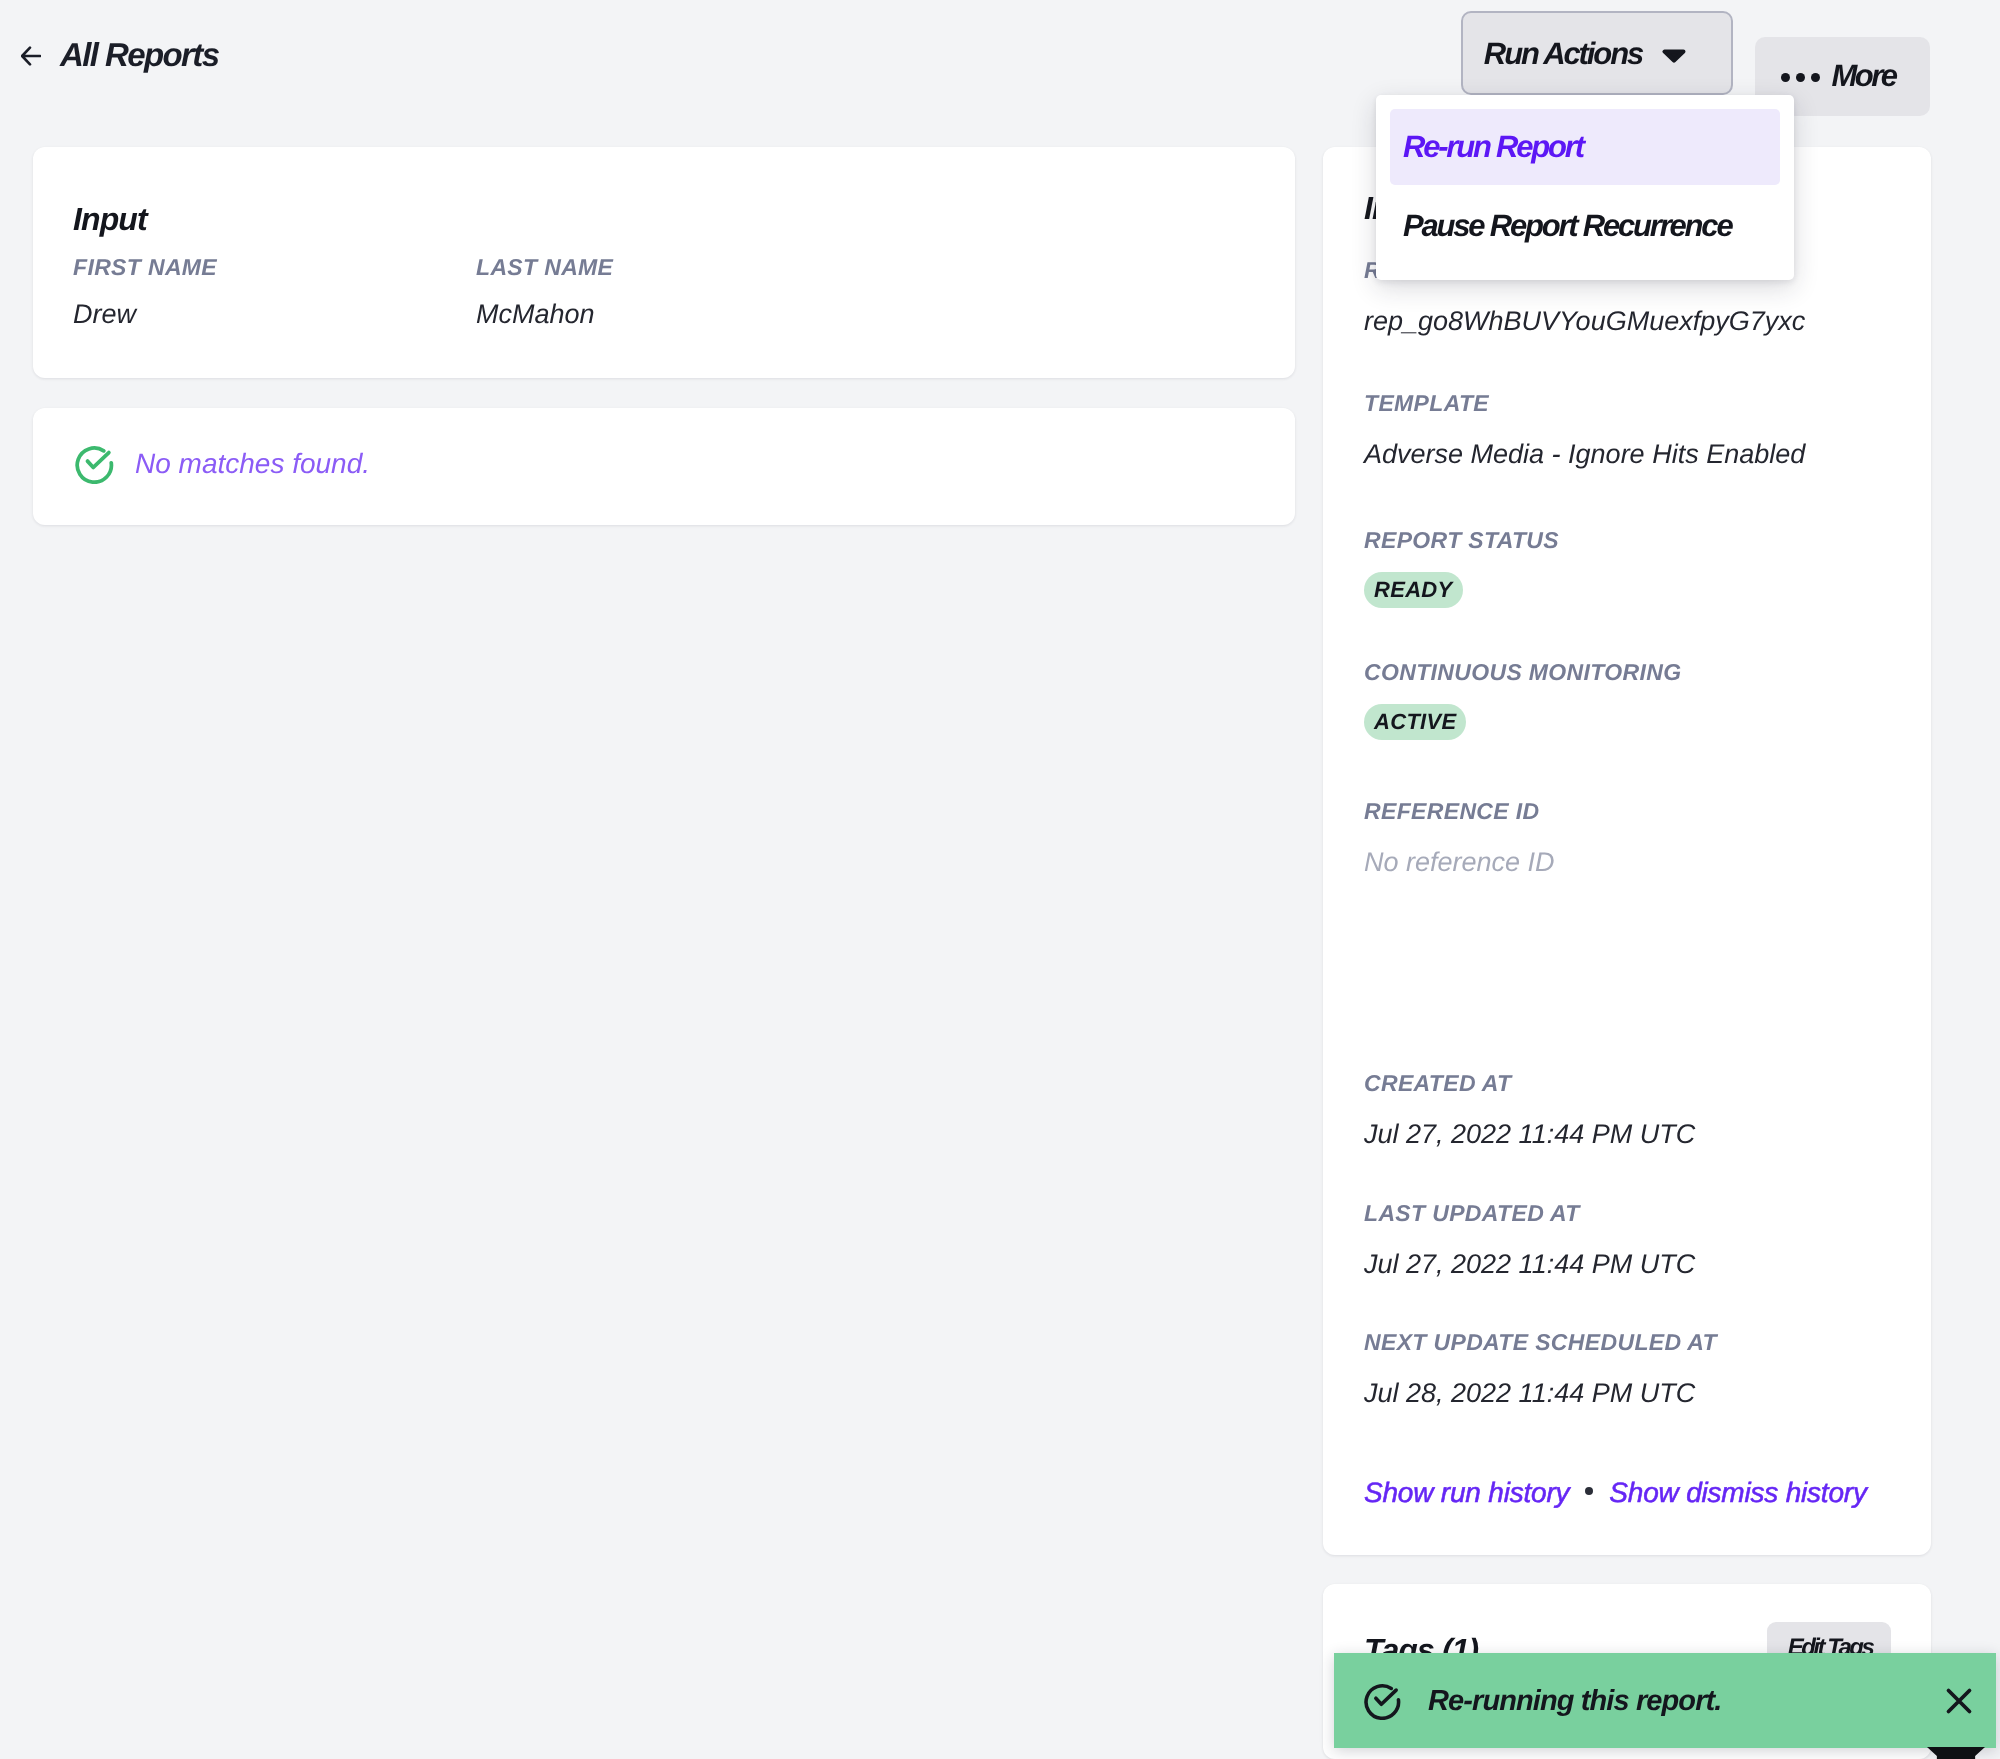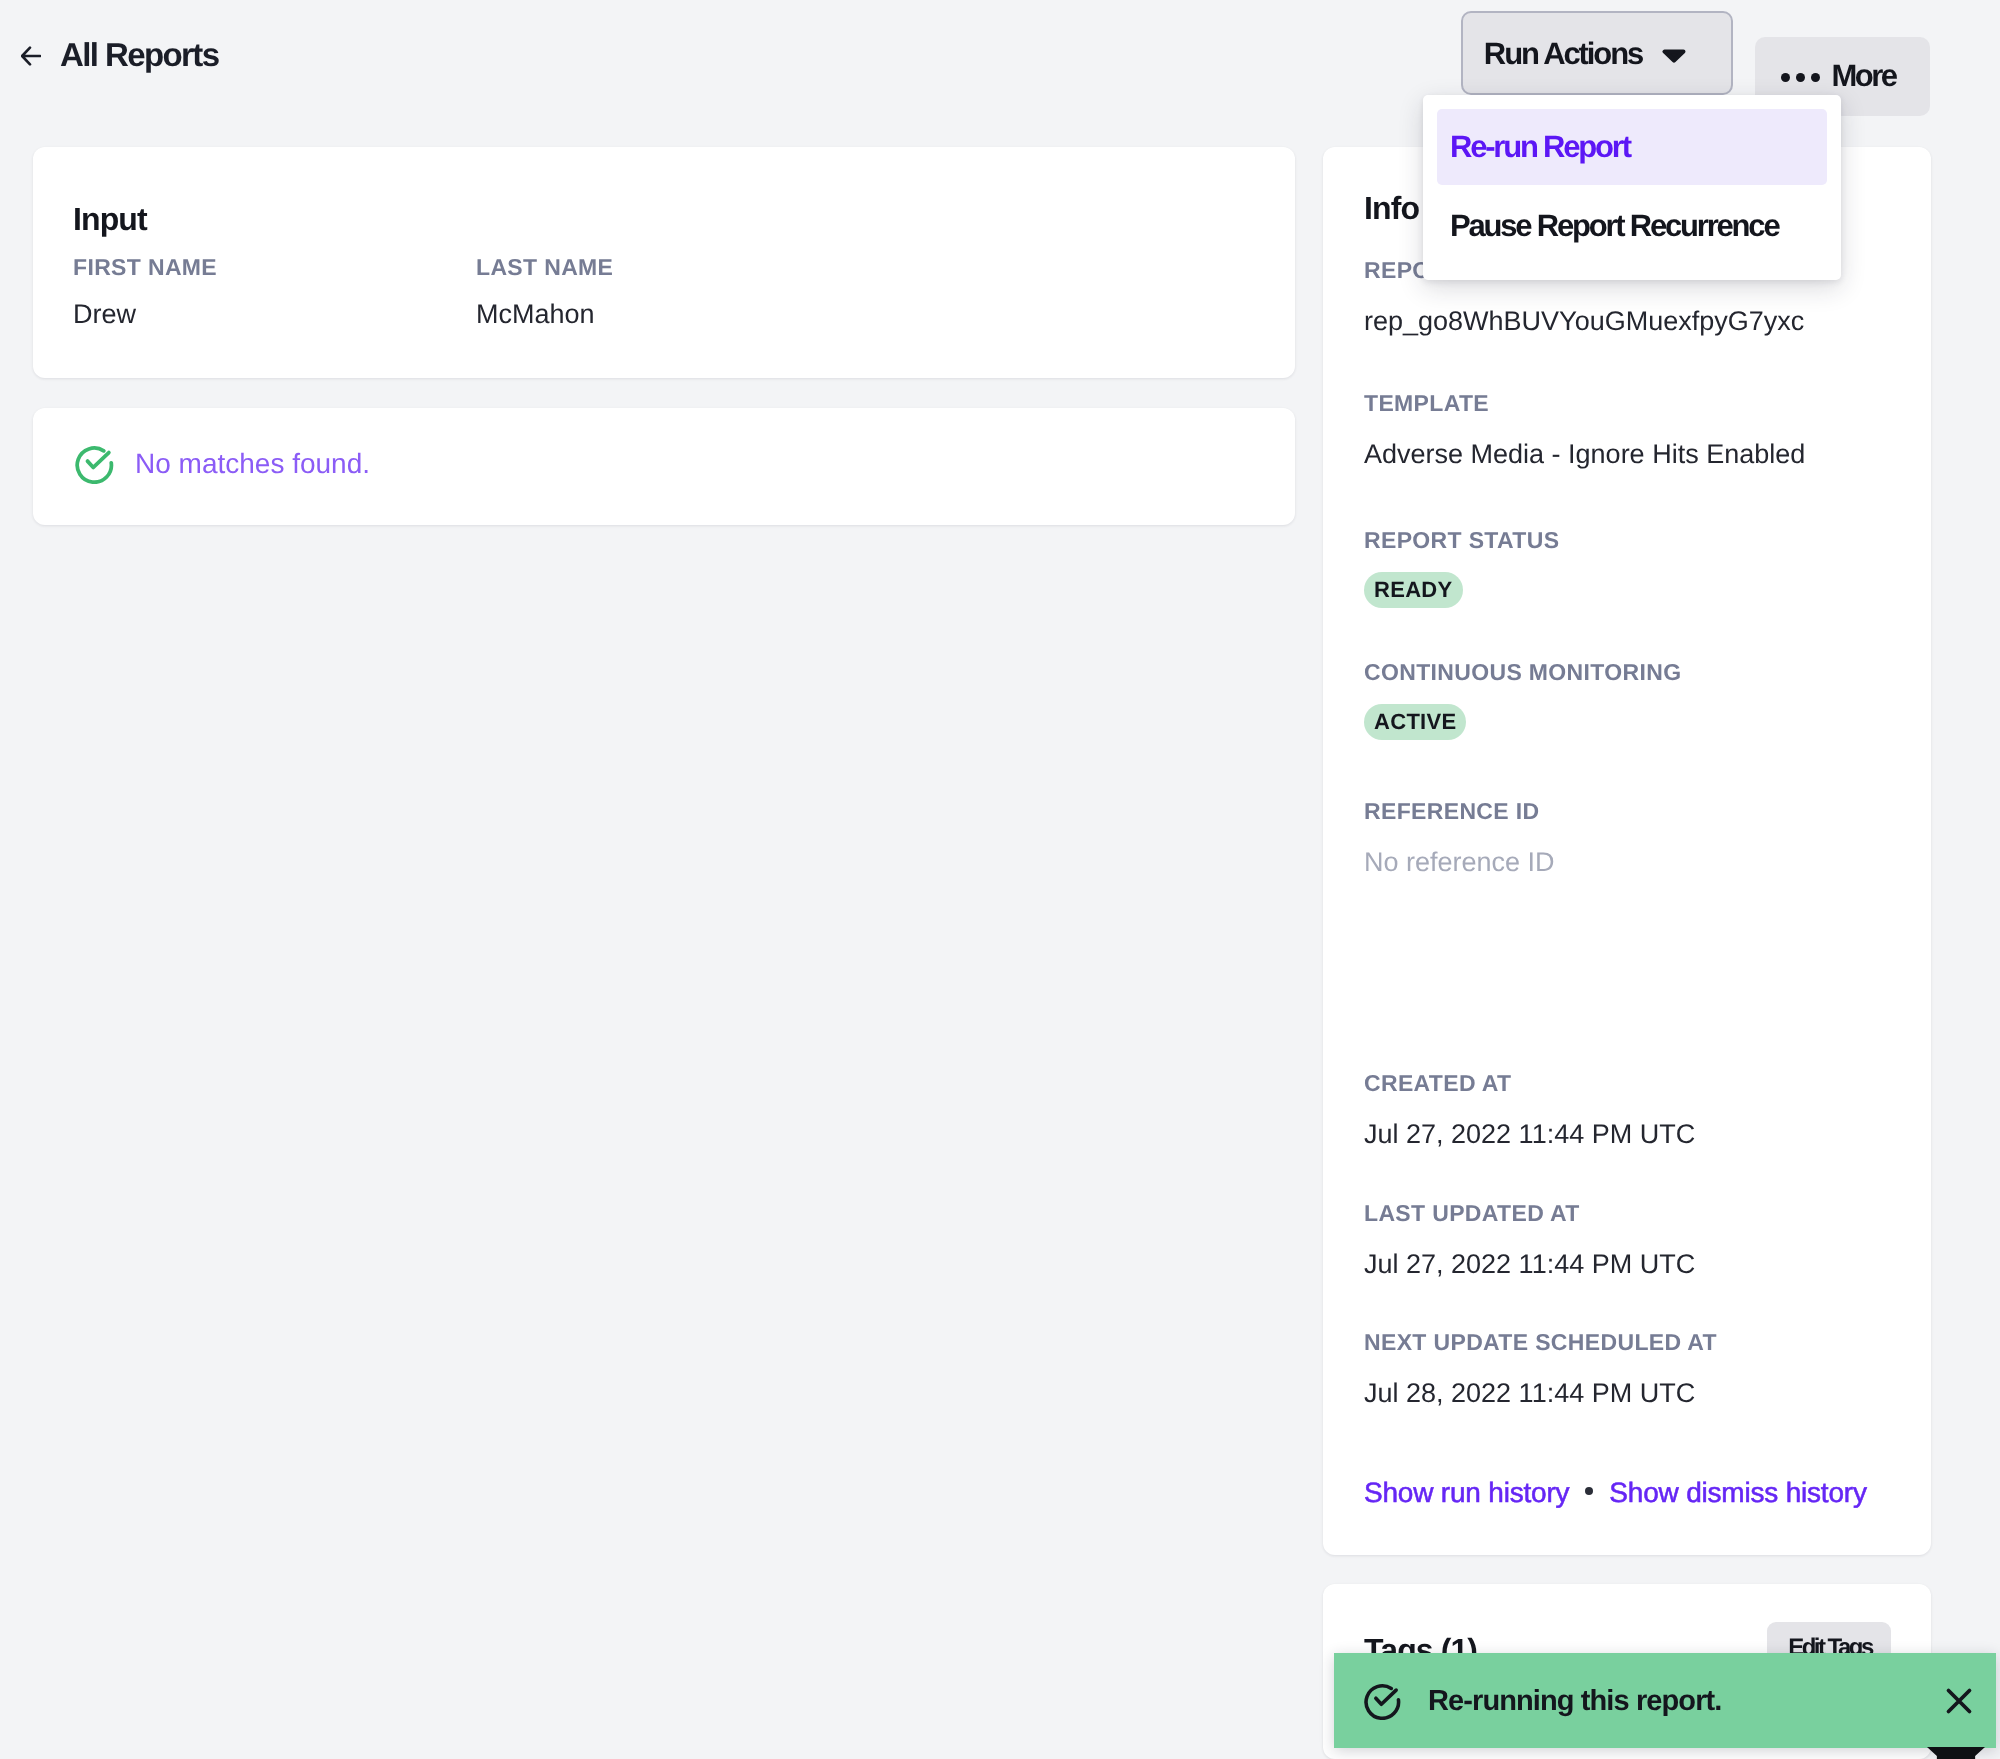--- a/index.html
+++ b/index.html
@@ -3,40 +3,40 @@
 <meta charset="utf-8">
 <style>
   * { box-sizing: border-box; margin: 0; padding: 0; }
   html, body { width: 2000px; height: 1759px; overflow: hidden; }
   body {
     background: #f3f4f6;
     font-family: "Liberation Sans", sans-serif;
     -webkit-font-smoothing: antialiased;
     text-rendering: geometricPrecision;
   }
-  .page { position: relative; width: 2000px; height: 1265px; transform: translateZ(0); }
+  .page { position: relative; width: 2000px; height: 1265px; transform: translateZ(0); font-style: italic; }
 
   
   .topbar { position: absolute; left: 0; top: 0; width: 2000px; height: 110px; }
   .back-link { position: absolute; left: 21px; top: 46px; display: flex; align-items: center; cursor: pointer; }
   .back-arrow { width: 20px; height: 20px; display: block; margin-right: 19px; }
   .back-text { font-size: 33px; font-weight: 700; color: #1b1e28; letter-spacing: -1.6px; line-height: 20px; position: relative; top: -1px; }
 
   .btn { position: absolute; border-radius: 10px; background: #e4e4e8; display: flex; align-items: center; justify-content: center; cursor: pointer; }
   .btn-run { left: 1461px; top: 11px; width: 272px; height: 84px; border: 2.5px solid #b2b4c2; padding-right: 24px; padding-top: 4px; }
   .btn-run .lbl { font-size: 31px; font-weight: 700; color: #14161d; letter-spacing: -2.1px; line-height: 24px; position:relative; top:-1px; }
   .caret { margin-left: 20px; width: 24px; height: 14px; display:block; position:relative; top:1px; }
   .btn-more { left: 1755px; top: 15px; width: 175px; height: 79px; padding-left: 14px; padding-right: 30px; padding-top: 1px; margin-top: 22px; }
   .dots { display: flex; gap: 6px; margin-left: 8px; margin-right: 11px; margin-top: 0px; }
   .dots i { width: 9px; height: 9px; background: #14161d; border-radius: 50%; display: block; }
   .btn-more .lbl { font-size: 31px; font-weight: 700; color: #14161d; letter-spacing: -2.5px; line-height: 24px; position:relative; top:-1px; }
 
   
   .dropdown { position: absolute; left: 1376px; top: 95px; width: 418px; height: 185px; background: #fff; border-radius: 5px;
-              box-shadow: 0 8px 26px rgba(30,33,50,0.16), 0 2px 6px rgba(30,33,50,0.10); z-index: 40; margin-left: 47px; }
+              box-shadow: 0 8px 26px rgba(30,33,50,0.16), 0 2px 6px rgba(30,33,50,0.10); z-index: 40; }
   .menu-item { position: absolute; left: 14px; width: 390px; height: 76px; display: flex; align-items: center; padding-left: 13px; border-radius: 5px; cursor: pointer; }
   .menu-item .t { font-size: 31px; font-weight: 700; letter-spacing: -2.2px; line-height: 24px; }
   .mi1 { top: 14px; background: #eeeafc; }
   .mi1 .t { color: #5c17f5; }
   .mi2 { top: 93px; }
   .mi2 .t { color: #14161d; }
 
   
   .card { position: absolute; background: #fff; border-radius: 12px; box-shadow: 0 1px 3px rgba(30,33,50,0.10); }
   .card-input { left: 33px; top: 147px; width: 1262px; height: 231px; }

